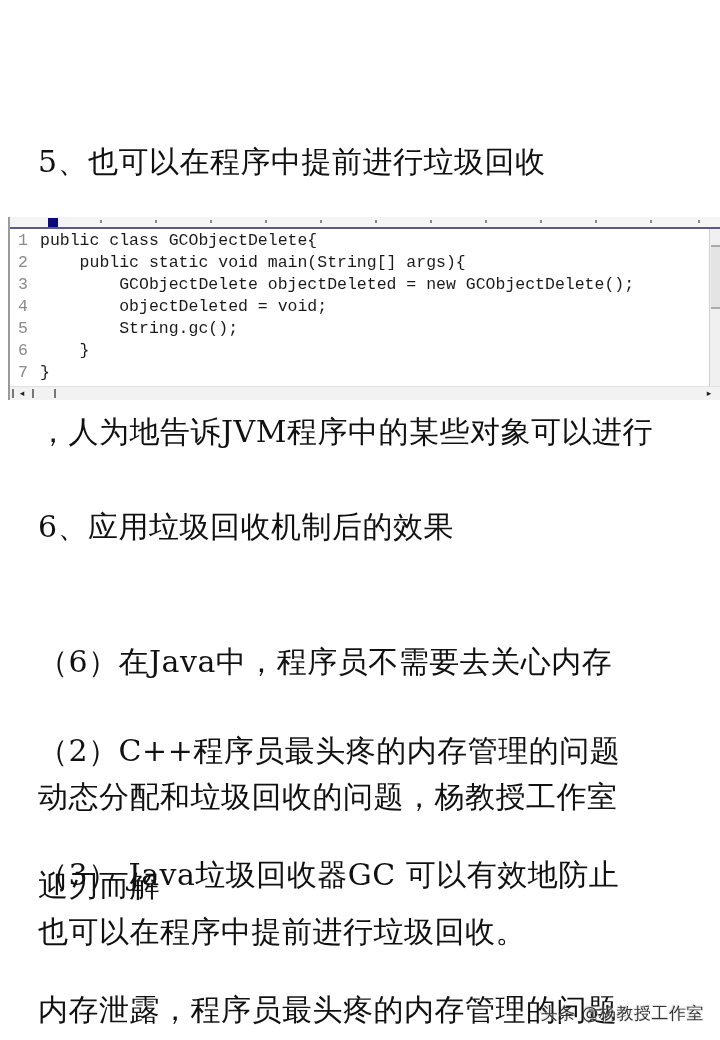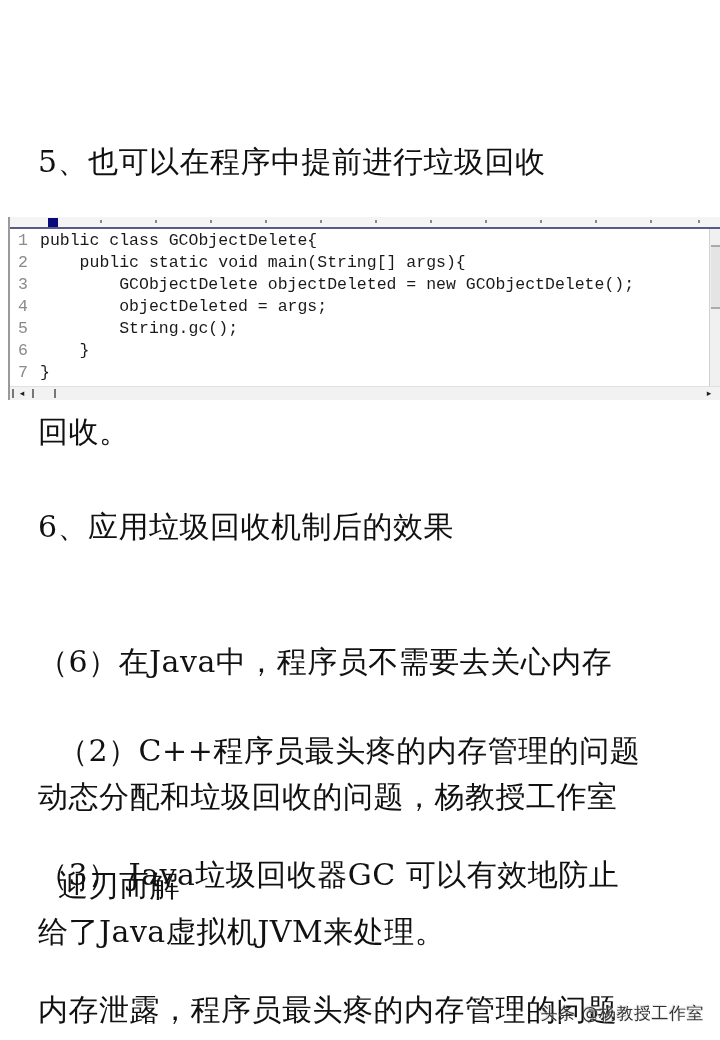--- a/index.html
+++ b/index.html
@@ -21,21 +21,21 @@
       right: 20px;
       font-size: 30px;
       line-height: 45px;
       letter-spacing: 0.5px;
       white-space: pre;
     }
     .line { display: block; height: 45px; }
 
     #sec5 { top: 49px; }
     #sec6 { top: 414px; }
-    #item2 { top: 638px; margin-left: 20px; }
+    #item2 { top: 638px; }
     #item3 { top: 762px; }
 
     
     .editor {
       position: absolute;
       left: 8px;
       top: 217px;
       width: 712px;
       height: 183px;
       background: #ffffff;
@@ -138,21 +138,21 @@
       letter-spacing: 0.5px;
       text-shadow: 1px 1px 1px rgba(255,255,255,0.9), -1px -1px 1px rgba(0,0,0,0.15);
     }
   </style>
 </head>
 <body>
 
 <div class="text-block" id="sec5">
   <span class="line">5、也可以在程序中提前进行垃圾回收</span>
   <span class="line">    可以在程序中通过调用System.gc()方法</span>
-  <span class="line">回收。</span>
+  <span class="line">，人为地告诉JVM程序中的某些对象可以进行</span>
 </div>
 
 <div class="editor">
   <div class="ruler">
     <div class="ruler-marker"></div>
     <div class="ruler-tick" style="left:90px"></div>
     <div class="ruler-tick" style="left:145px"></div>
     <div class="ruler-tick" style="left:200px"></div>
     <div class="ruler-tick" style="left:255px"></div>
     <div class="ruler-tick" style="left:310px"></div>
@@ -173,21 +173,21 @@
     <div class="code-line">
       <span class="ln">2</span>
       <span>    public static void main(String[] args){</span>
     </div>
     <div class="code-line">
       <span class="ln">3</span>
       <span>        GCObjectDelete objectDeleted = new GCObjectDelete();</span>
     </div>
     <div class="code-line">
       <span class="ln">4</span>
-      <span>        objectDeleted = args;</span>
+      <span>        objectDeleted = void;</span>
     </div>
     <div class="code-line">
       <span class="ln">5</span>
       <span>        String.gc();</span>
     </div>
     <div class="code-line">
       <span class="ln">6</span>
       <span>    }</span>
     </div>
     <div class="code-line">
@@ -206,21 +206,21 @@
     <span class="sep" style="left:22px"></span>
     <span class="sep" style="left:44px"></span>
     <span class="right-arrow">▸</span>
   </div>
 </div>
 
 <div class="text-block" id="sec6">
   <span class="line">6、应用垃圾回收机制后的效果</span>
   <span class="line">（6）在Java中，程序员不需要去关心内存</span>
   <span class="line">动态分配和垃圾回收的问题，杨教授工作室</span>
-  <span class="line">给了Java虚拟机JVM来处理。</span>
+  <span class="line">也可以在程序中提前进行垃圾回收。</span>
 </div>
 
 <div class="text-block" id="item2">
   <span class="line">（2）C++程序员最头疼的内存管理的问题</span>
   <span class="line">迎刃而解</span>
 </div>
 
 <div class="text-block" id="item3">
   <span class="line">（3） Java垃圾回收器GC 可以有效地防止</span>
   <span class="line">内存泄露，程序员最头疼的内存管理的问题</span>

